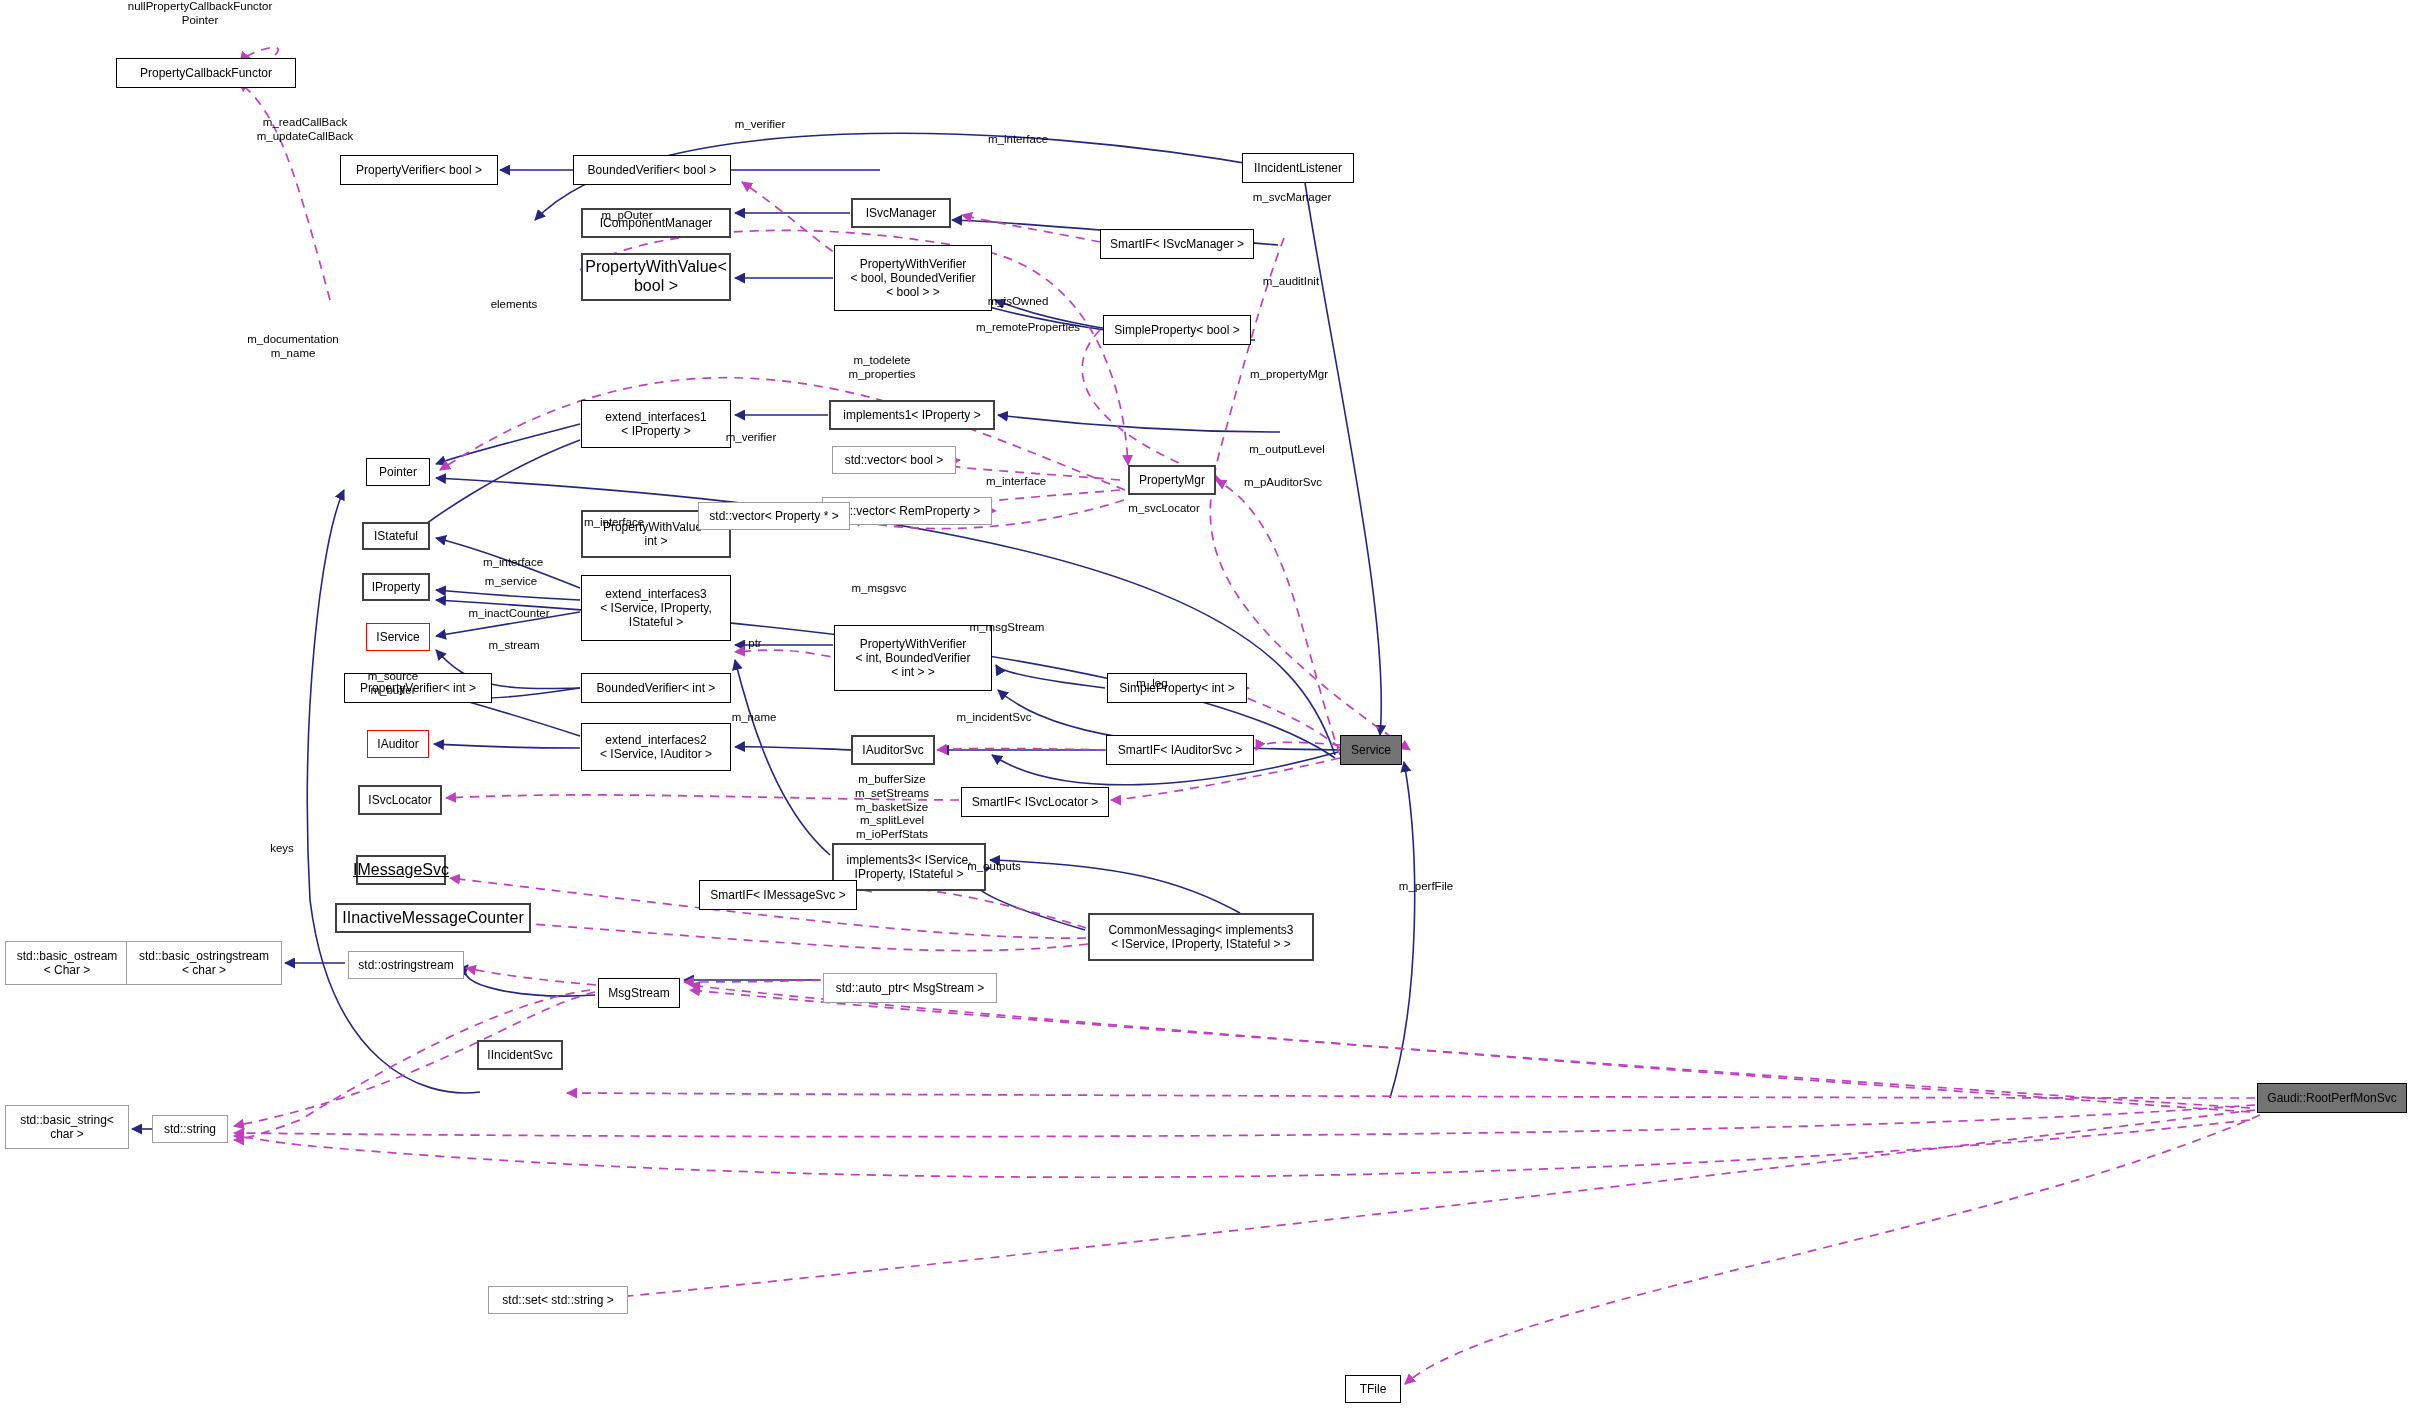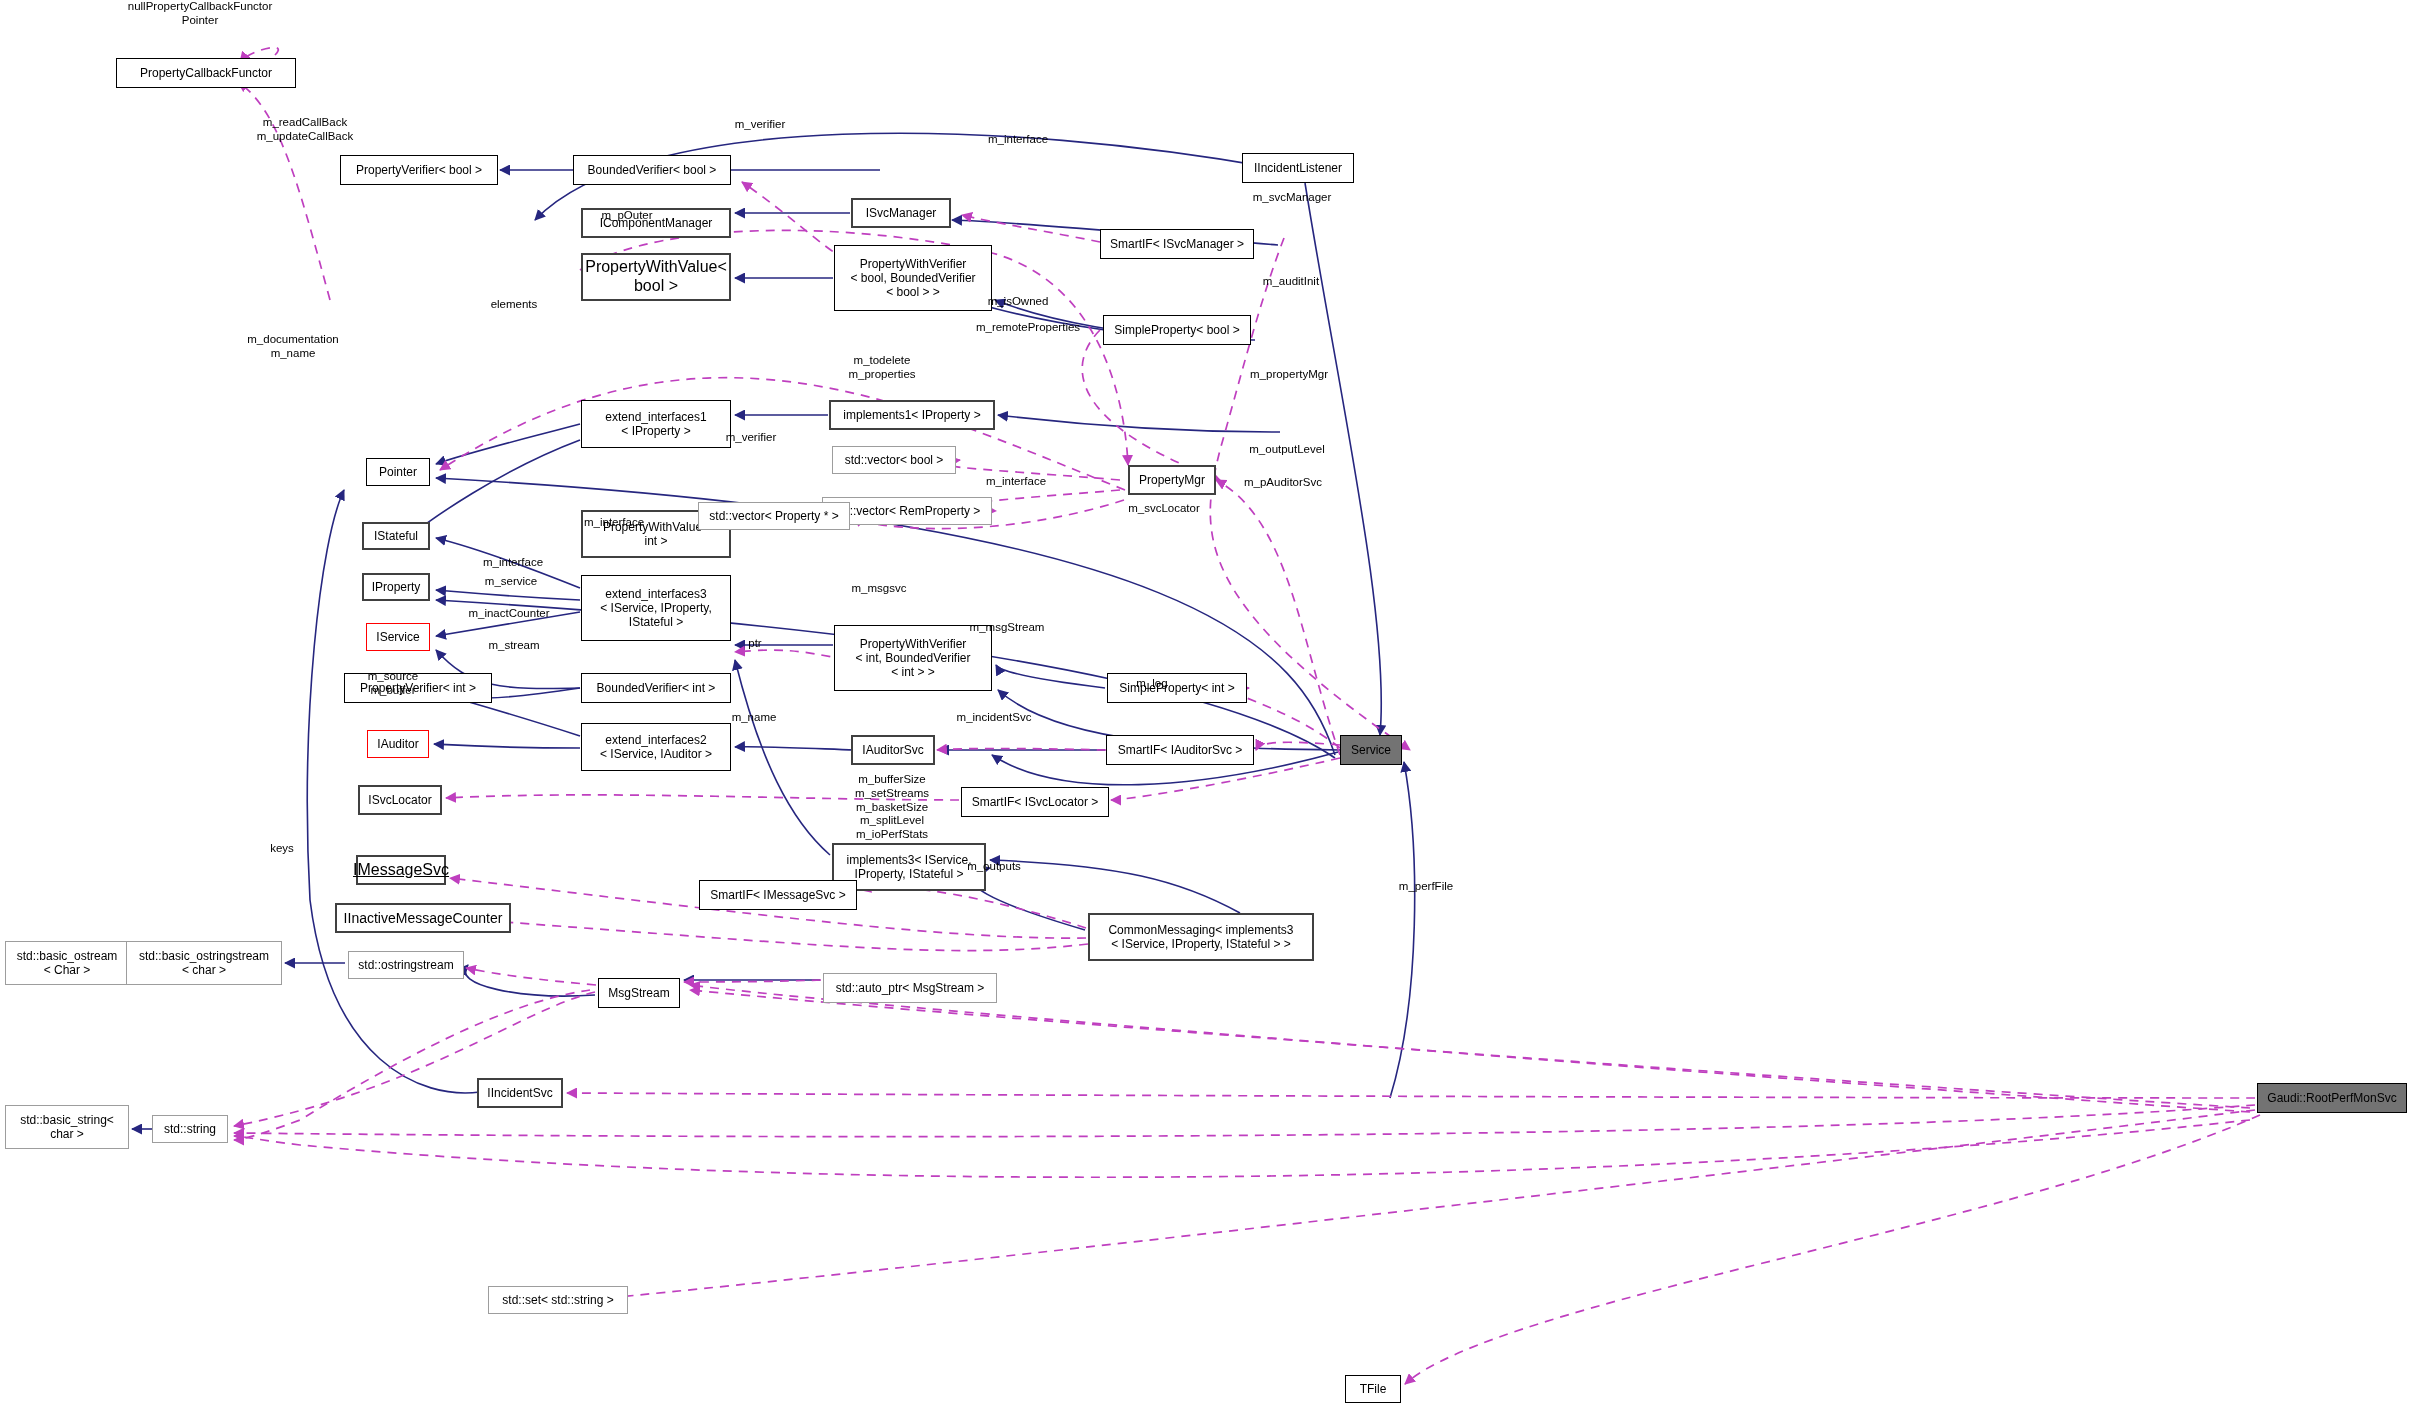--- a/index.html
+++ b/index.html
@@ -147,31 +147,31 @@
       <div class="node solid" style="left: 581px; top: 723px; width: 150px; height: 48px; font-size: 12px;">extend_interfaces2
 &lt; IService, IAuditor &gt;</div>
       <div class="node bold" style="left: 851px; top: 735px; width: 84px; height: 30px; font-size: 12px;">IAuditorSvc</div>
       <div class="node solid" style="left: 1106px; top: 735px; width: 148px; height: 30px; font-size: 12px;">SmartIF&lt; IAuditorSvc &gt;</div>
       <div class="node bold" style="left: 358px; top: 785px; width: 84px; height: 30px; font-size: 12px;">ISvcLocator</div>
       <div class="node solid" style="left: 961px; top: 787px; width: 148px; height: 30px; font-size: 12px;">SmartIF&lt; ISvcLocator &gt;</div>
       <div class="node bold" style="left: 356px; top: 855px; width: 90px; height: 30px; font-size: 16px; text-decoration: underline;">IMessageSvc</div>
       <div class="node bold" style="left: 832px; top: 843px; width: 154px; height: 48px; font-size: 12px;">implements3&lt; IService,
 IProperty, IStateful &gt;</div>
       <div class="node solid" style="left: 699px; top: 880px; width: 158px; height: 30px; font-size: 12px;">SmartIF&lt; IMessageSvc &gt;</div>
-      <div class="node bold" style="left: 335px; top: 903px; width: 176px; height: 30px; font-size: 14px;">IInactiveMessageCounter</div>
+      <div class="node bold" style="left: 335px; top: 903px; width: 196px; height: 30px; font-size: 16px;">IInactiveMessageCounter</div>
       <div class="node bold" style="left: 1088px; top: 913px; width: 226px; height: 48px; font-size: 12px;">CommonMessaging&lt; implements3
 &lt; IService, IProperty, IStateful &gt; &gt;</div>
       <div class="node grey" style="left: 5px; top: 941px; width: 124px; height: 44px; font-size: 12px;">std::basic_ostream
 &lt; Char &gt;</div>
       <div class="node grey" style="left: 126px; top: 941px; width: 156px; height: 44px; font-size: 12px;">std::basic_ostringstream
 &lt; char &gt;</div>
       <div class="node grey" style="left: 348px; top: 951px; width: 116px; height: 28px; font-size: 12px;">std::ostringstream</div>
       <div class="node solid" style="left: 598px; top: 978px; width: 82px; height: 30px; font-size: 12px;">MsgStream</div>
       <div class="node grey" style="left: 823px; top: 965px; width: 174px; height: 30px; font-size: 12px; margin-top: 8px;">std::auto_ptr&lt; MsgStream &gt;</div>
-      <div class="node bold" style="left: 477px; top: 1078px; width: 86px; height: 30px; font-size: 12px;">IIncidentSvc</div>
+      <div class="node bold" style="left: 477px; top: 1040px; width: 86px; height: 30px; font-size: 12px;">IIncidentSvc</div>
       <div class="node filled" style="left: 2257px; top: 1083px; width: 150px; height: 30px; font-size: 12px;">Gaudi::RootPerfMonSvc</div>
       <div class="node grey" style="left: 5px; top: 1105px; width: 124px; height: 44px; font-size: 12px;">std::basic_string&lt;
 char &gt;</div>
       <div class="node grey" style="left: 152px; top: 1115px; width: 76px; height: 28px; font-size: 12px;">std::string</div>
       <div class="node grey" style="left: 488px; top: 1286px; width: 140px; height: 28px; font-size: 12px;">std::set&lt; std::string &gt;</div>
       <div class="node solid" style="left: 1345px; top: 1375px; width: 56px; height: 28px; font-size: 12px;">TFile</div>
       <div class="elabel" style="left: 110px; top: 0px; width: 180px; font-size: 11.5px; text-align: center;">nullPropertyCallbackFunctor
 Pointer</div>
       <div class="elabel" style="left: 243px; top: 116px; width: 124px; font-size: 11.5px; text-align: center;">m_readCallBack
 m_updateCallBack</div>

